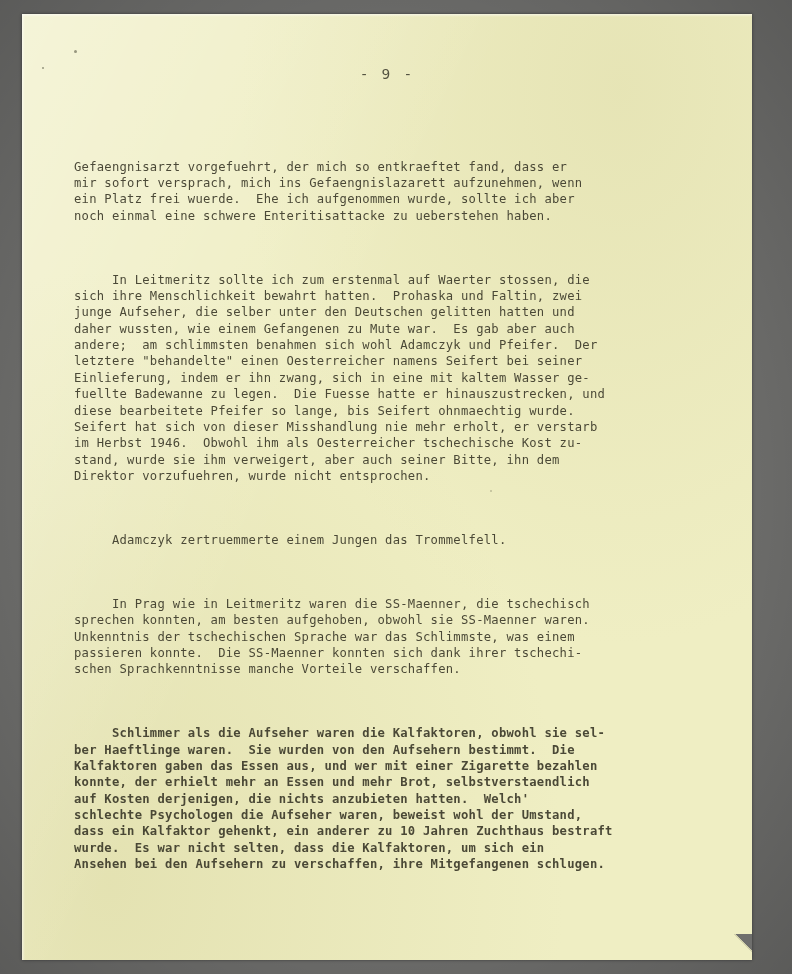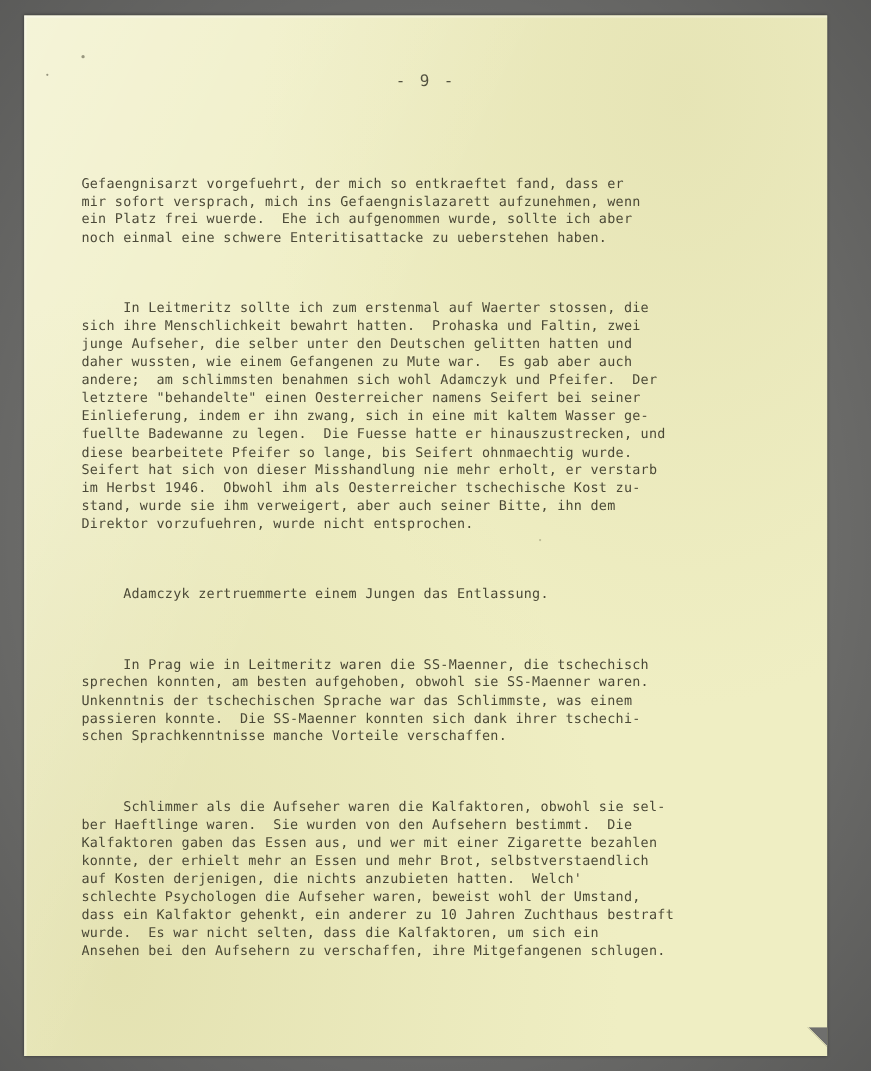--- a/index.html
+++ b/index.html
@@ -89,21 +89,21 @@
     line-height: 16.35px;
     color: #3d3b2b;
     letter-spacing: 0.25px;
     white-space: pre-wrap;
     opacity: 0.92;
   }
   .para {
     margin: 0 0 15px 0;
     white-space: pre-wrap;
   }
-  .para:last-child { margin-bottom: 0; }
+  .para:last-child { margin-bottom: 0; font-weight: bold; }
 </style>
 </head>
 <body>
 
 <div class="page-wrap">
   <div class="backdrop-shade"></div>
 
   <div class="paper">
     <div class="paper-edge-top"></div>
     <div class="paper-edge-left"></div>
@@ -125,21 +125,21 @@
 daher wussten, wie einem Gefangenen zu Mute war.  Es gab aber auch
 andere;  am schlimmsten benahmen sich wohl Adamczyk und Pfeifer.  Der
 letztere "behandelte" einen Oesterreicher namens Seifert bei seiner
 Einlieferung, indem er ihn zwang, sich in eine mit kaltem Wasser ge-
 fuellte Badewanne zu legen.  Die Fuesse hatte er hinauszustrecken, und
 diese bearbeitete Pfeifer so lange, bis Seifert ohnmaechtig wurde.
 Seifert hat sich von dieser Misshandlung nie mehr erholt, er verstarb
 im Herbst 1946.  Obwohl ihm als Oesterreicher tschechische Kost zu-
 stand, wurde sie ihm verweigert, aber auch seiner Bitte, ihn dem
 Direktor vorzufuehren, wurde nicht entsprochen.</p>
-      <p class="para">     Adamczyk zertruemmerte einem Jungen das Entlassung.</p>
+      <p class="para">     Adamczyk zertruemmerte einem Jungen das Trommelfell.</p>
       <p class="para">     In Prag wie in Leitmeritz waren die SS-Maenner, die tschechisch
 sprechen konnten, am besten aufgehoben, obwohl sie SS-Maenner waren.
 Unkenntnis der tschechischen Sprache war das Schlimmste, was einem
 passieren konnte.  Die SS-Maenner konnten sich dank ihrer tschechi-
 schen Sprachkenntnisse manche Vorteile verschaffen.</p>
       <p class="para">     Schlimmer als die Aufseher waren die Kalfaktoren, obwohl sie sel-
 ber Haeftlinge waren.  Sie wurden von den Aufsehern bestimmt.  Die
 Kalfaktoren gaben das Essen aus, und wer mit einer Zigarette bezahlen
 konnte, der erhielt mehr an Essen und mehr Brot, selbstverstaendlich
 auf Kosten derjenigen, die nichts anzubieten hatten.  Welch'

